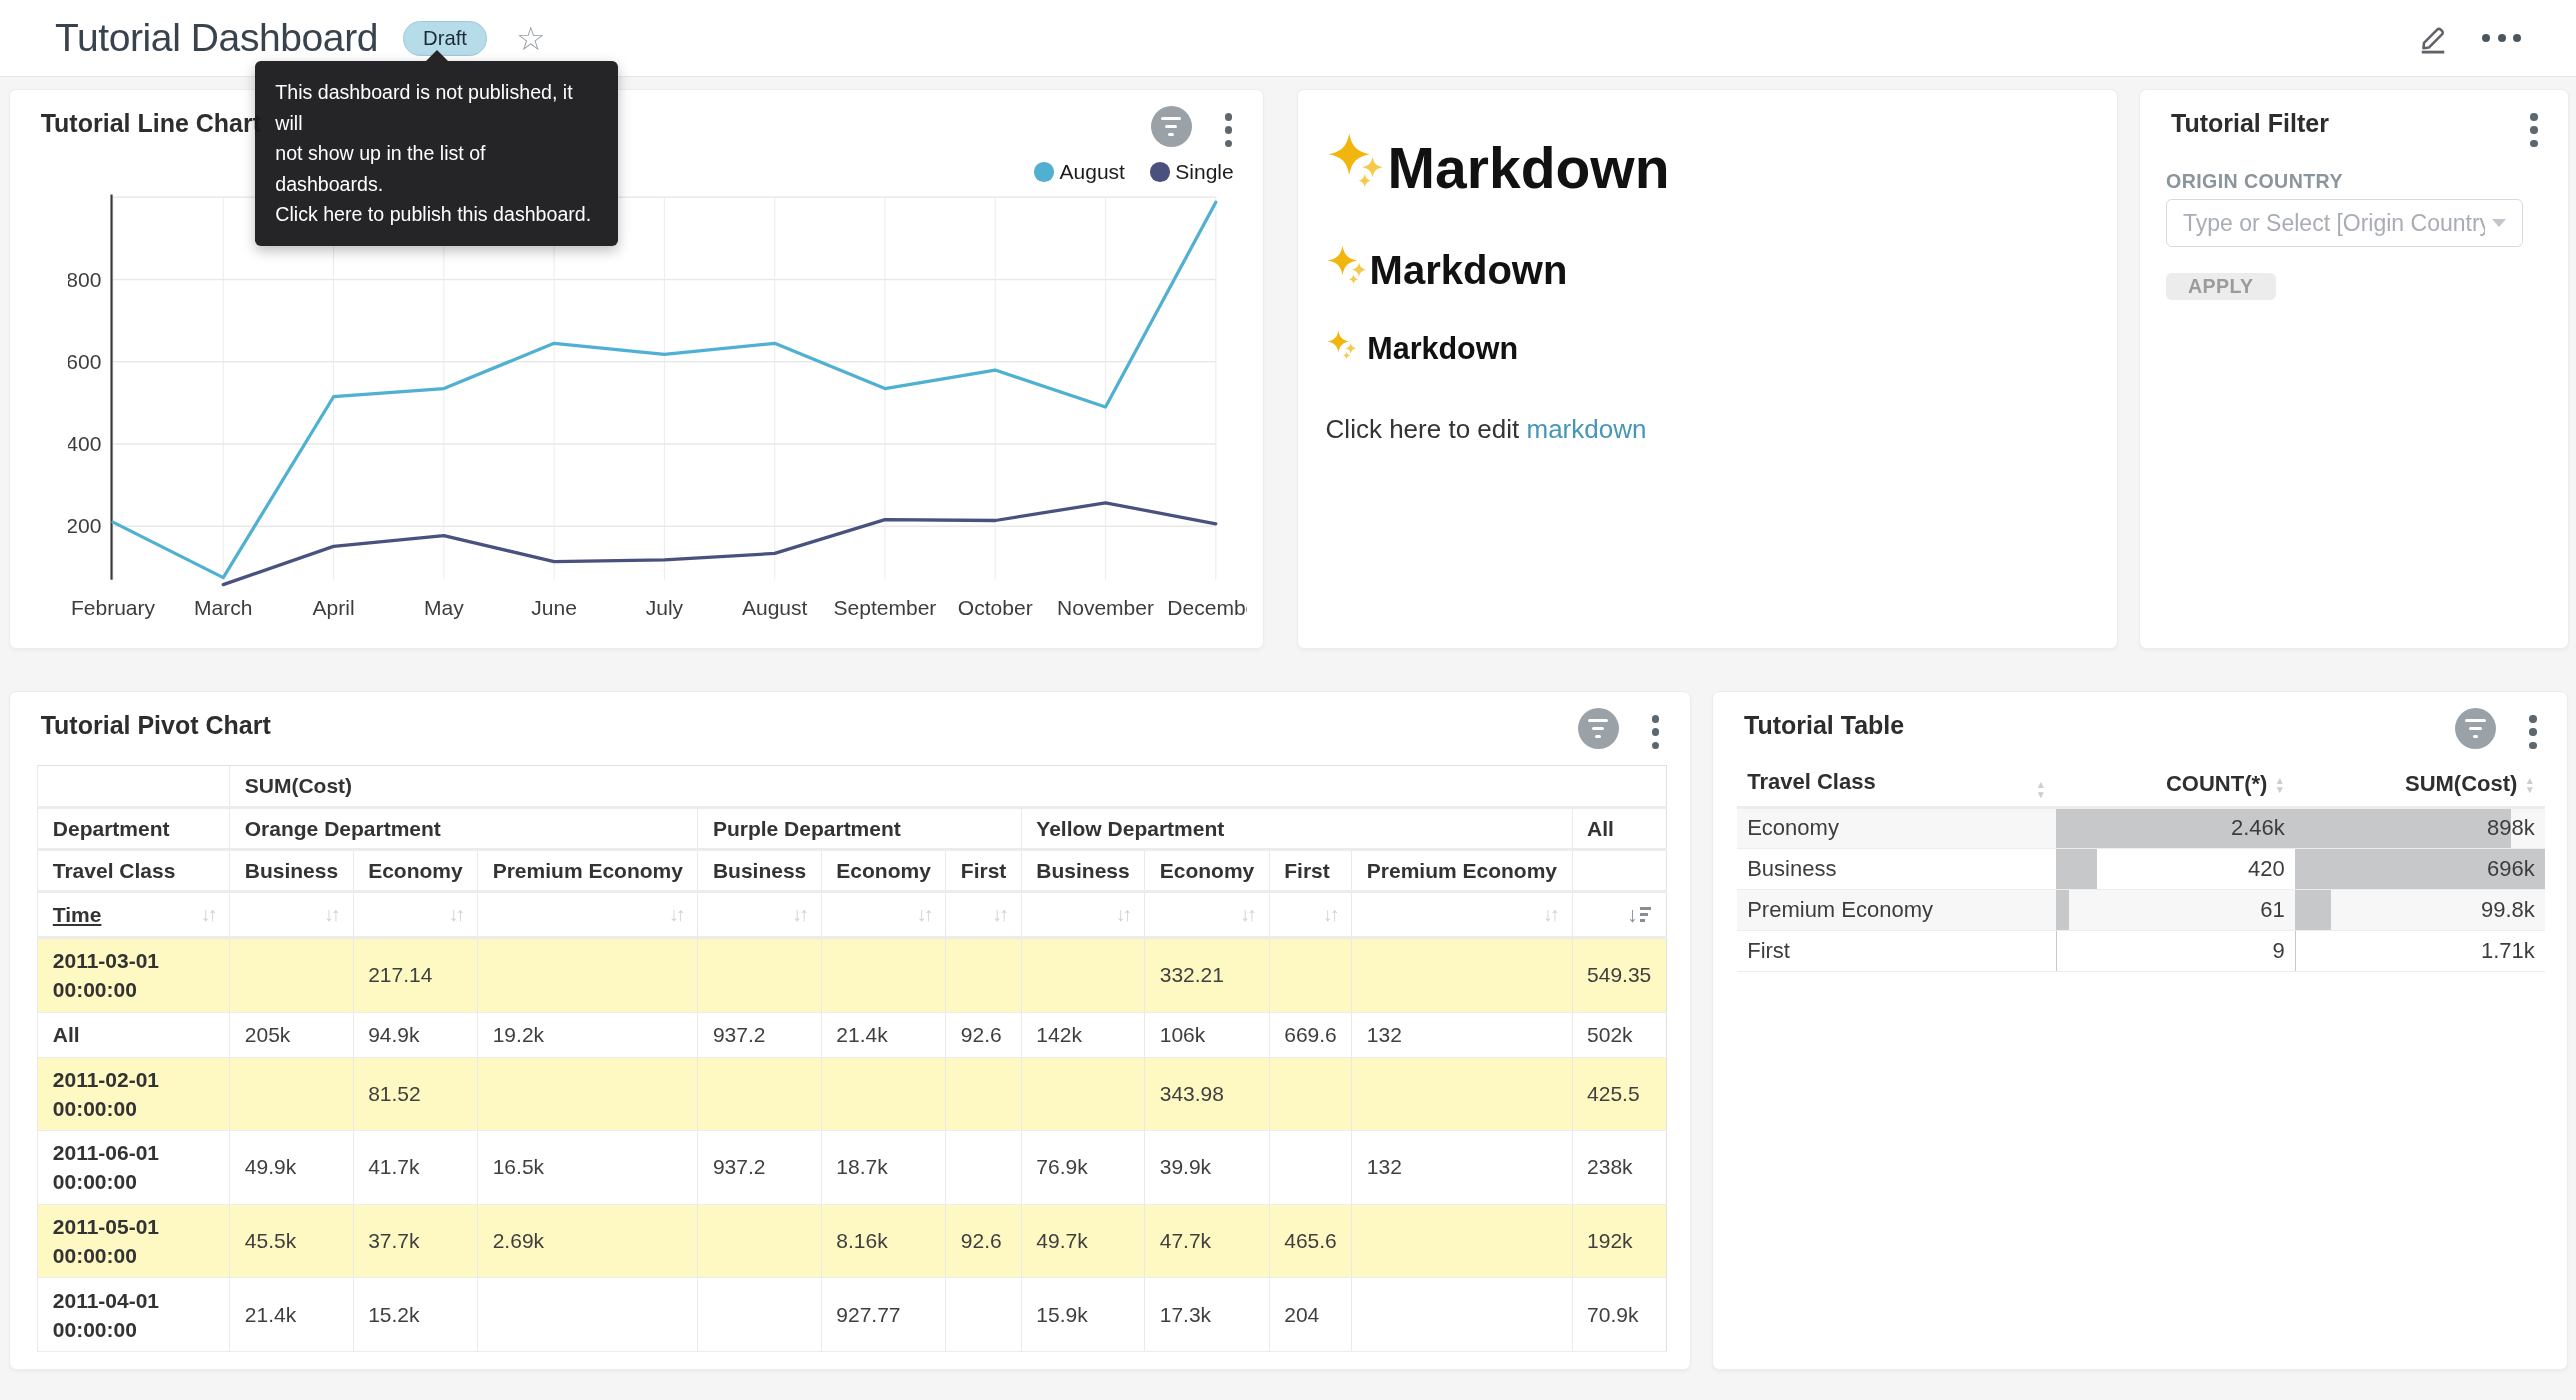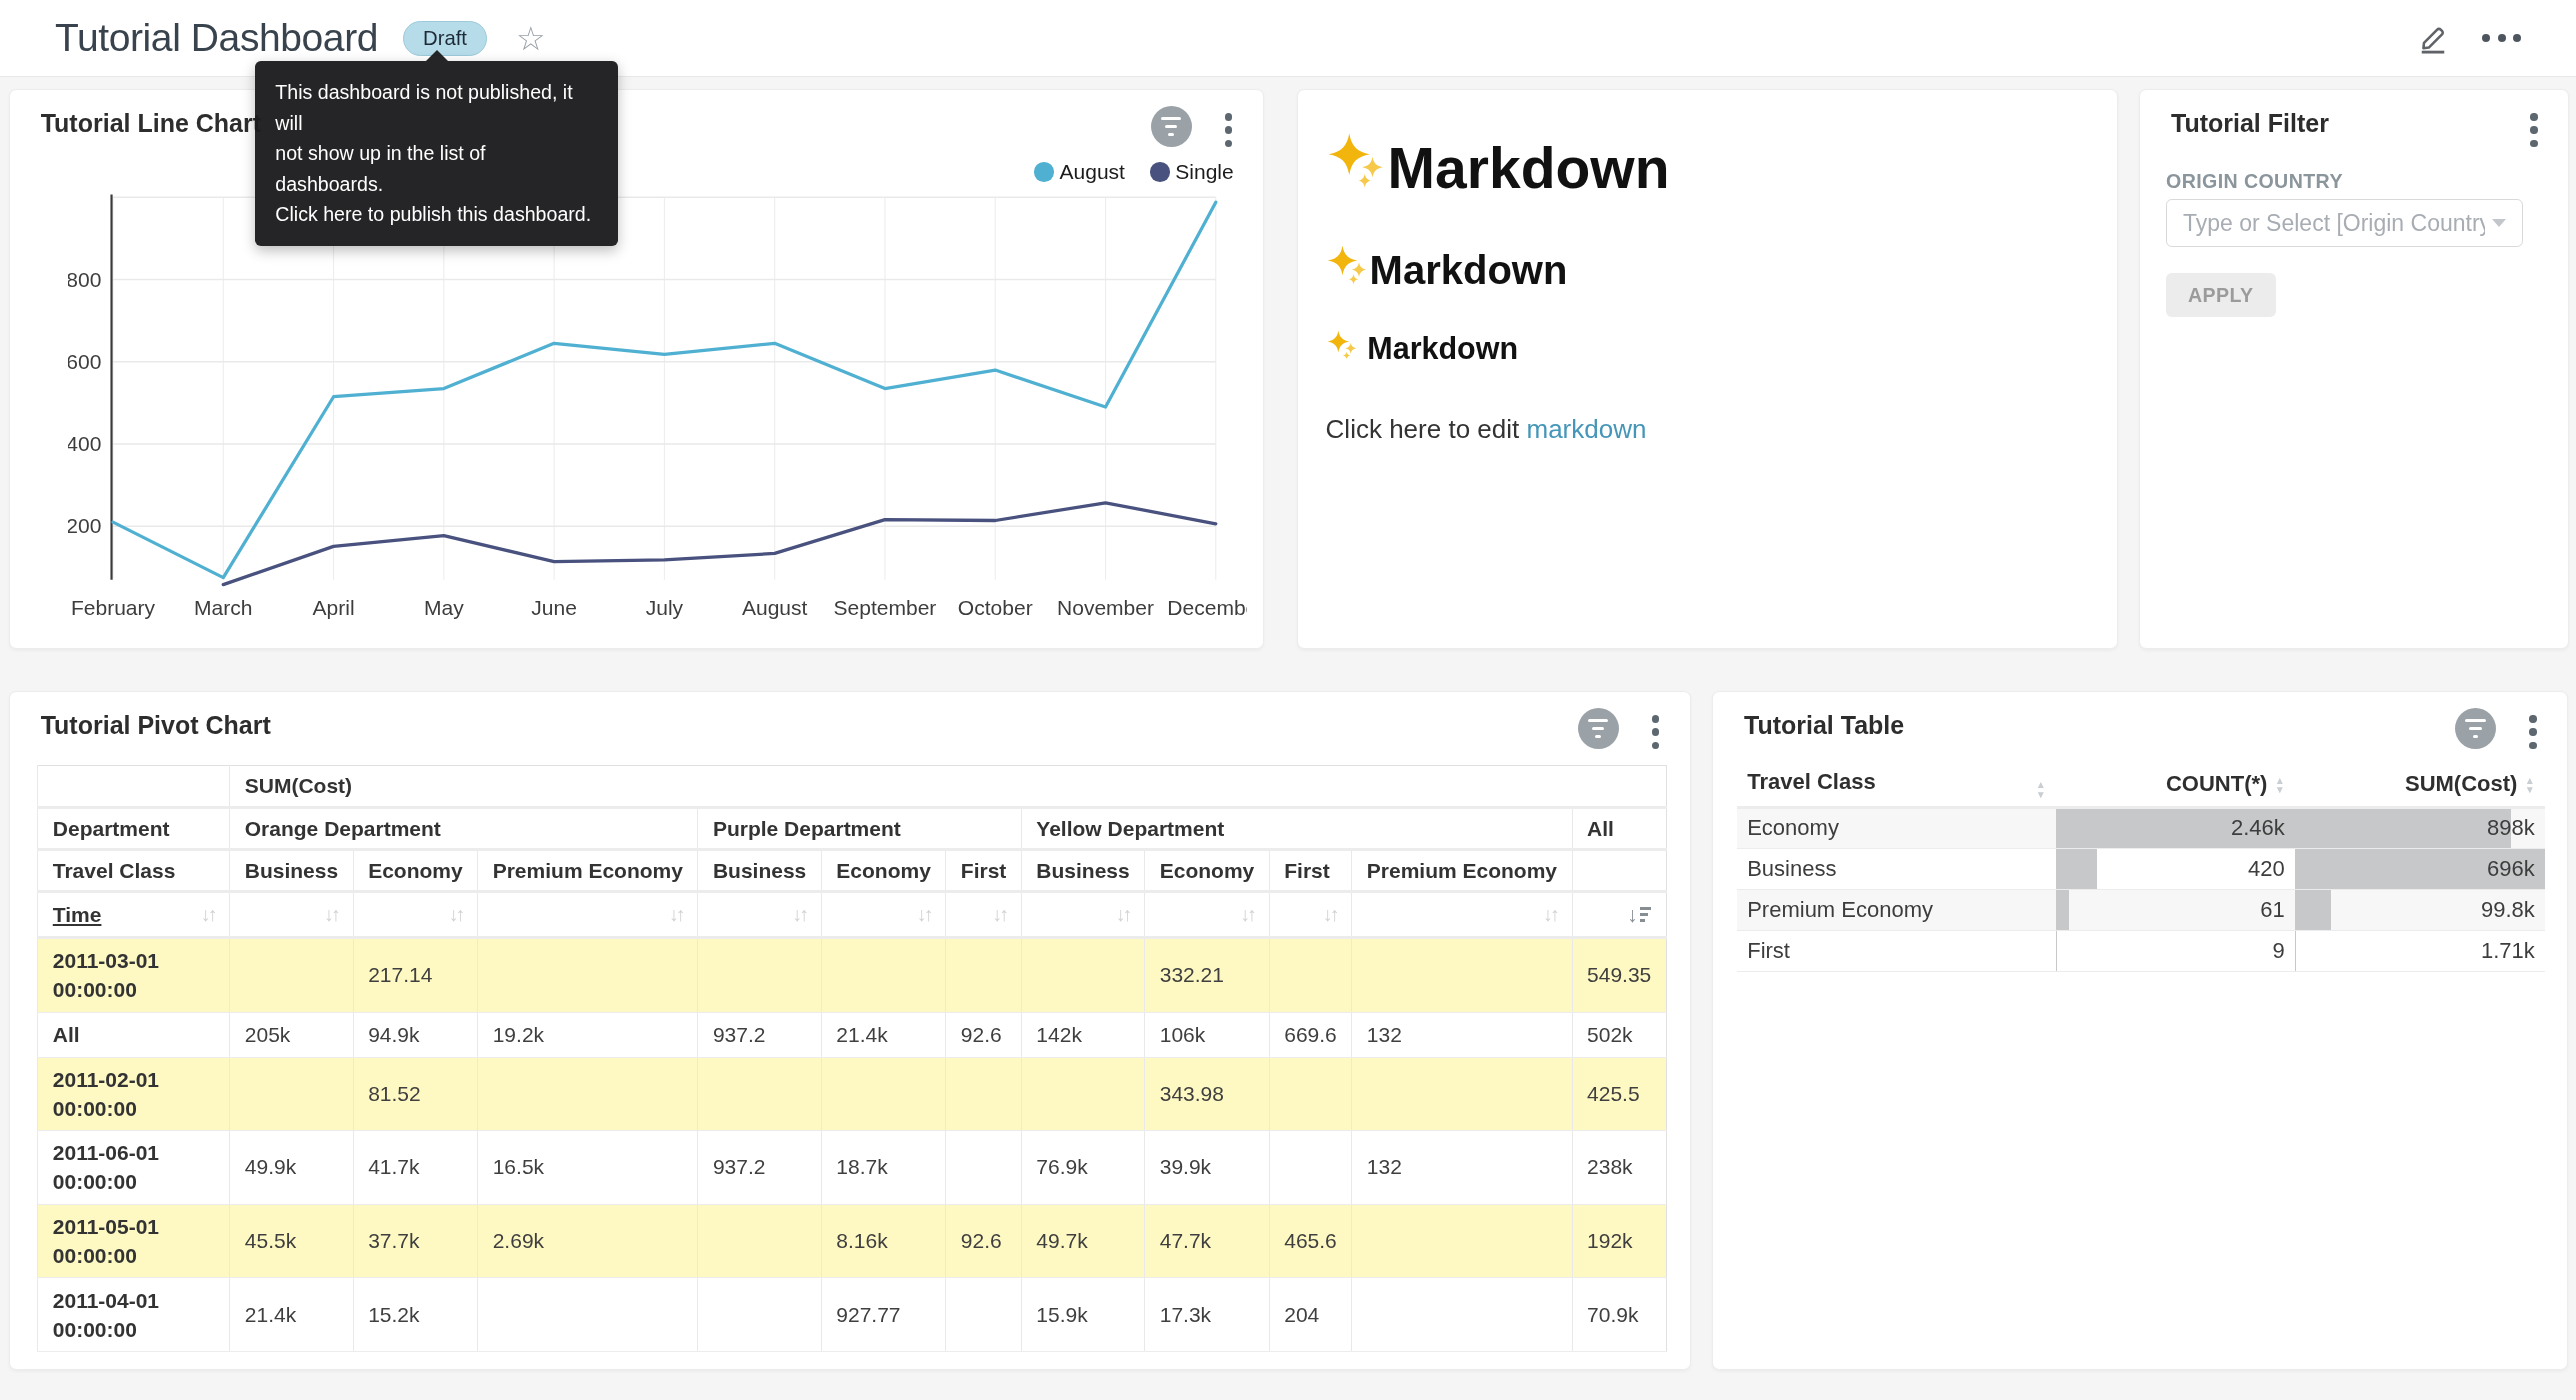--- a/index.html
+++ b/index.html
@@ -53,21 +53,21 @@
   .md-p{font-size:26px;color:#333;margin-top:45px;}
   .md-link{color:#4596b8;cursor:pointer;}
   
   #card-filter{left:2139px;top:89px;width:430px;height:560px;}
   .f-label{position:absolute;left:26px;top:80px;font-size:19.6px;font-weight:600;color:#8a959c;letter-spacing:0.4px;}
   .f-select{position:absolute;left:26px;top:109px;width:357px;height:48px;border:1.5px solid #d9d9d9;
             border-radius:5.8px;background:#fff;display:flex;align-items:center;padding:0 16px;cursor:pointer;}
   .f-select .ph{font-size:23px;color:#a8adb3;flex:1;white-space:nowrap;overflow:hidden;}
   .f-caret{width:0;height:0;border-left:7.3px solid transparent;border-right:7.3px solid transparent;
            border-top:8.7px solid #c3c7cb;margin-left:7.3px;}
-  .f-apply{position:absolute;left:26px;top:183px;height:44px;padding:0 22px;border:none;border-radius:5.8px;
+  .f-apply{position:absolute;left:26px;top:183px;height:27px;padding:0 22px;border:none;border-radius:5.8px;
            background:#ececec;color:#9b9b9b;font-size:19.6px;font-weight:600;letter-spacing:0.4px;
            font-family:"Liberation Sans",sans-serif;cursor:not-allowed;}
   
   #card-pivot{left:8.7px;top:691px;width:1682px;height:679px;}
   .pivot-wrap{position:absolute;left:27.6px;top:73px;}
   table.pivot{border-collapse:collapse;table-layout:fixed;font-size:21px;color:#3f3f3f;
               border:0.7px solid #e0e0e0;background:#fff;}
   table.pivot td,table.pivot th{border-left:0.7px solid #e9e9e9;padding:7.3px 14.5px;text-align:left;
               font-weight:400;overflow:hidden;white-space:nowrap;vertical-align:middle;}
   table.pivot thead td{border-bottom:3.6px solid #ececec;font-weight:600;color:#333;height:42px;}

